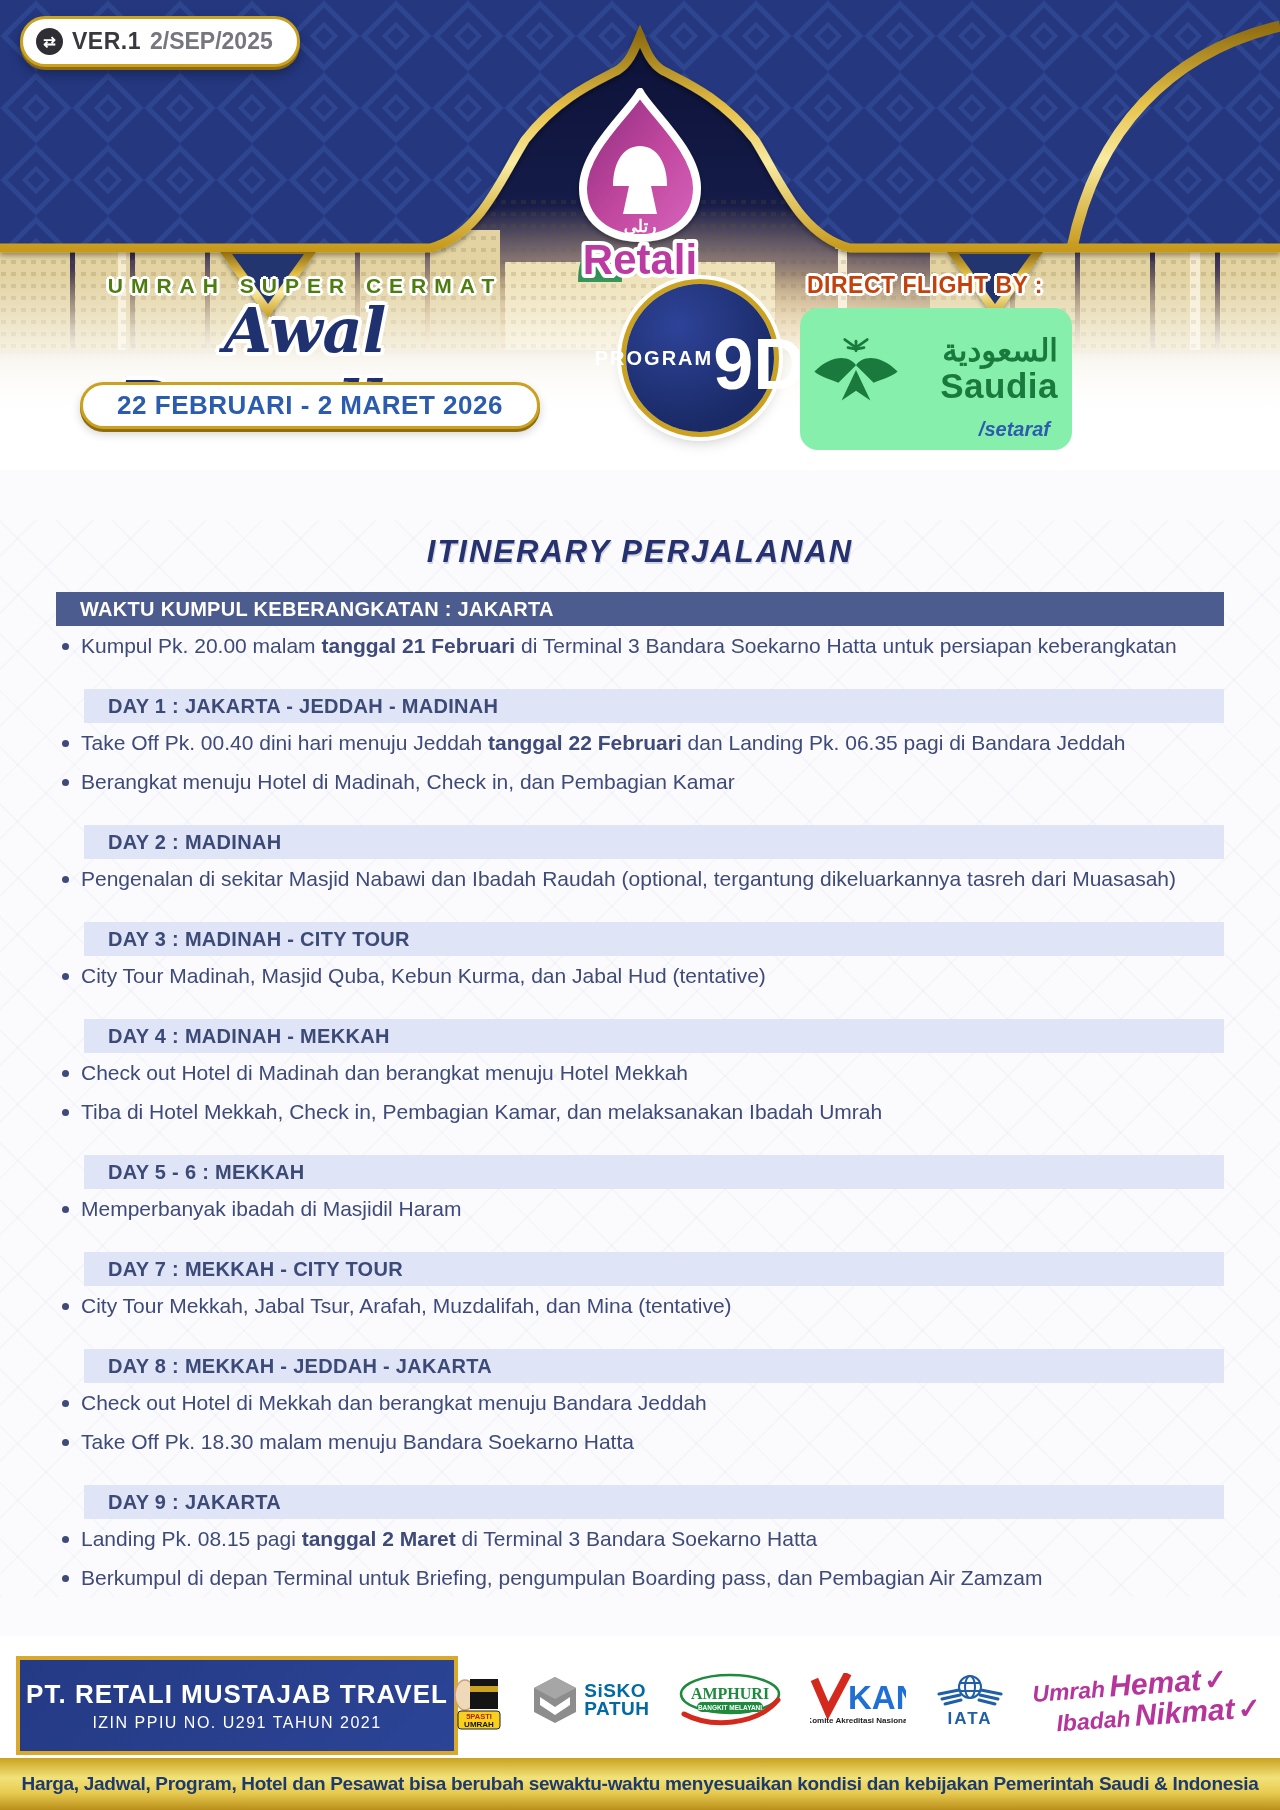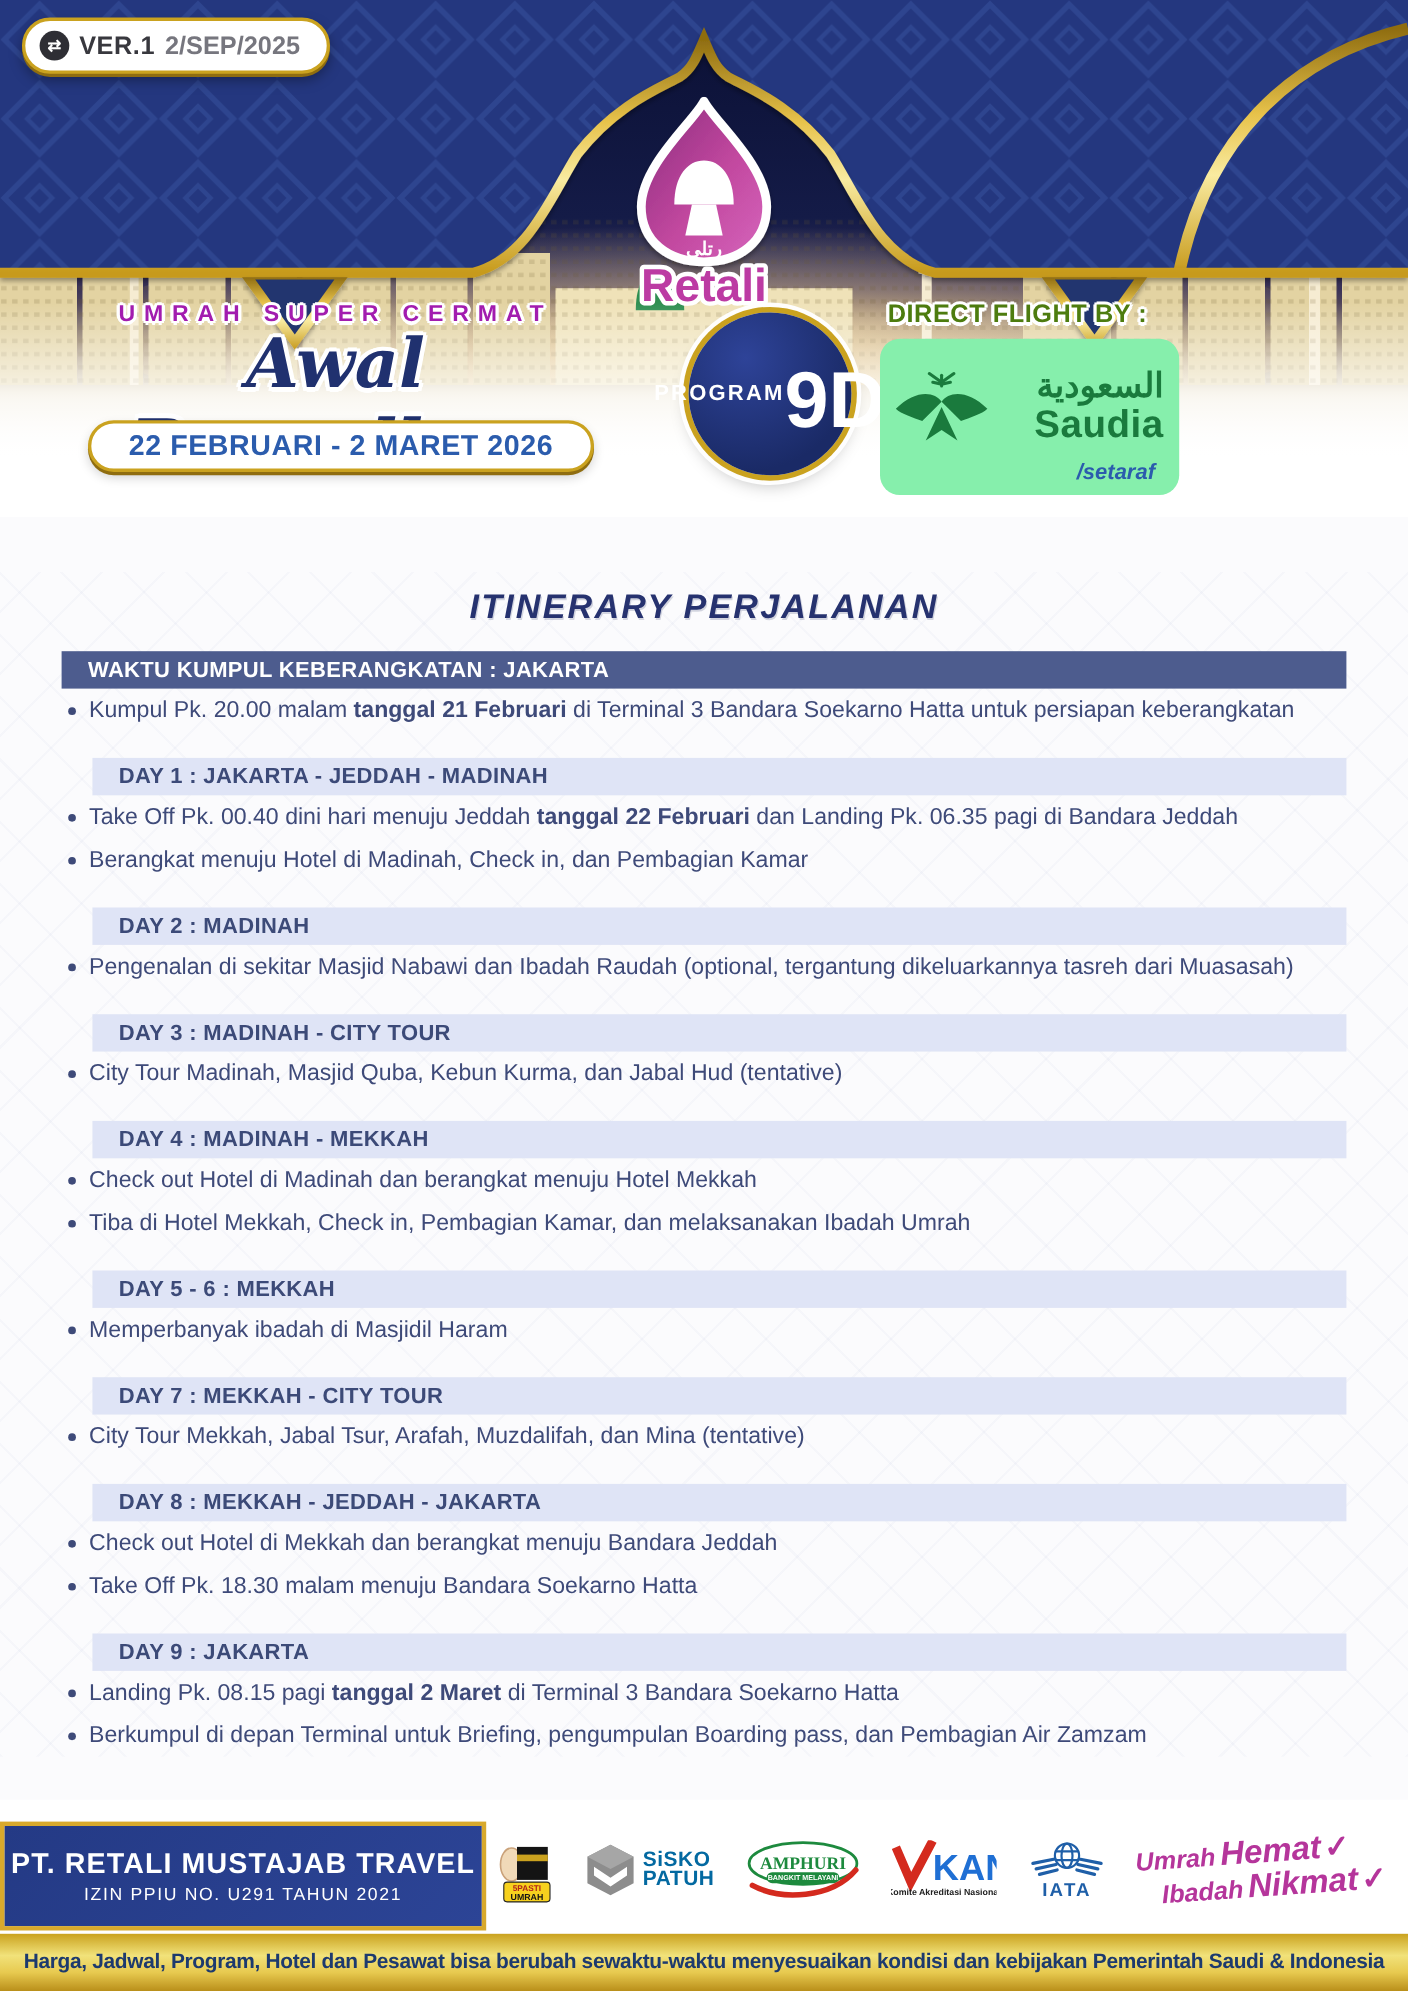--- a/index.html
+++ b/index.html
@@ -31,21 +31,21 @@
   .icon-circle { width:27px; height:27px; border-radius:50%; background:#2e2e34; color:#fff;
     font-size:15px; line-height:27px; text-align:center; font-weight:700; }
   .ver-label { font-weight:800; color:#38383e; font-size:23px; letter-spacing:.5px; }
   .ver-date  { color:#76767e; font-size:23px; font-weight:600; }
 
   .retali-logo { position:absolute; top:88px; left:565px; }
 
   .outline-w { text-shadow:-2px -2px 0 #fff,2px -2px 0 #fff,-2px 2px 0 #fff,2px 2px 0 #fff,0 -3px 0 #fff,0 3px 0 #fff,-3px 0 0 #fff,3px 0 0 #fff; }
   .hero-kicker {
     position:absolute; top:274px; left:60px; width:490px; text-align:center;
-    font-size:21px; font-weight:700; letter-spacing:8px; color:#a21caf;
+    font-size:21px; font-weight:700; letter-spacing:8px; color:#4d7c0f;
   }
   .hero-title {
     position:absolute; top:294px; left:30px; width:550px; text-align:center;
     font-family:"DejaVu Serif", serif; font-style:italic; font-weight:700;
     font-size:62px; color:#20316f;
     text-shadow:-3px -3px 0 #fff,3px -3px 0 #fff,-3px 3px 0 #fff,3px 3px 0 #fff,0 -4px 0 #fff,0 4px 0 #fff,-4px 0 0 #fff,4px 0 0 #fff;
   }
   .date-pill {
     position:absolute; top:382px; left:80px; width:460px; height:47px;
     background:#fff; border:3px solid #caa21f; border-radius:26px;
@@ -56,21 +56,21 @@
     position:absolute; top:284px; left:626px; width:148px; height:148px; border-radius:50%;
     background:radial-gradient(circle at 35% 28%, #2e4398, #1a2a66 72%);
     box-shadow:0 0 0 5px #caa21f, 0 0 0 9px rgba(255,255,255,.95), 0 8px 16px rgba(0,0,0,.28);
     display:flex; flex-direction:row; align-items:center; justify-content:center; color:#fff;
   }
   .program-label { font-size:20px; font-weight:800; letter-spacing:2px; }
   .program-days  { font-size:72px; font-weight:800; line-height:1; margin-top:12px; }
 
   .direct-flight {
     position:absolute; top:272px; left:770px; width:310px; text-align:center;
-    font-size:23px; font-weight:800; color:#4d7c0f; letter-spacing:.5px;
+    font-size:23px; font-weight:800; color:#c2410c; letter-spacing:.5px;
   }
   .saudia-panel {
     position:absolute; top:308px; left:800px; width:272px; height:142px;
     background:#86efac; border-radius:18px; display:flex; align-items:center;
     gap:6px; padding:8px 14px 26px 8px;
   }
   .saudia-texts { display:flex; flex-direction:column; align-items:flex-end; flex:1; }
   .saudia-arabic { font-size:31px; font-weight:700; color:#1a7a3d; line-height:1.05; }
   .saudia-name   { font-size:35px; font-weight:800; color:#1a7a3d; letter-spacing:.5px; line-height:1.05; }
   .saudia-note   { position:absolute; right:22px; bottom:9px; color:#2b5cad;
@@ -95,21 +95,21 @@
   .sections .band:first-child { margin-top:0; }
   .band.dark  { background:#4d5c8e; color:#ffffff; }
   .band.light { background:#dfe4f6; color:#3c4a78;margin-left:28px; }
   .bullet { display:flex; gap:12px; padding:5px 0 4px 6px; font-size:21px; line-height:30px; color:#3e4a79; }
   .bullet .dot { flex:0 0 7px; width:7px; height:7px; border-radius:50%; background:#3e4a79; margin-top:12px; }
   .bullet .b { font-weight:700; }
 
   
   .footer { position:absolute; bottom:52px; left:0; width:1280px; height:122px; background:#ffffff; }
   .company-box {
-    position:absolute; top:20px; left:0; width:442px; height:99px;
+    position:absolute; top:20px; left:16px; width:442px; height:99px;
     background:linear-gradient(135deg,#243a85,#2c4496);
     border:4px solid #d8a92c; display:flex; flex-direction:column;
     align-items:center; justify-content:center; color:#fff;
   }
   .company-name { font-size:26px; font-weight:800; letter-spacing:1px; }
   .company-license { font-size:16px; font-weight:400; letter-spacing:1.5px; margin-top:4px; }
   .partners {
     position:absolute; top:12px; left:452px; right:20px; height:104px;
     display:flex; align-items:center; justify-content:space-between;
   }

